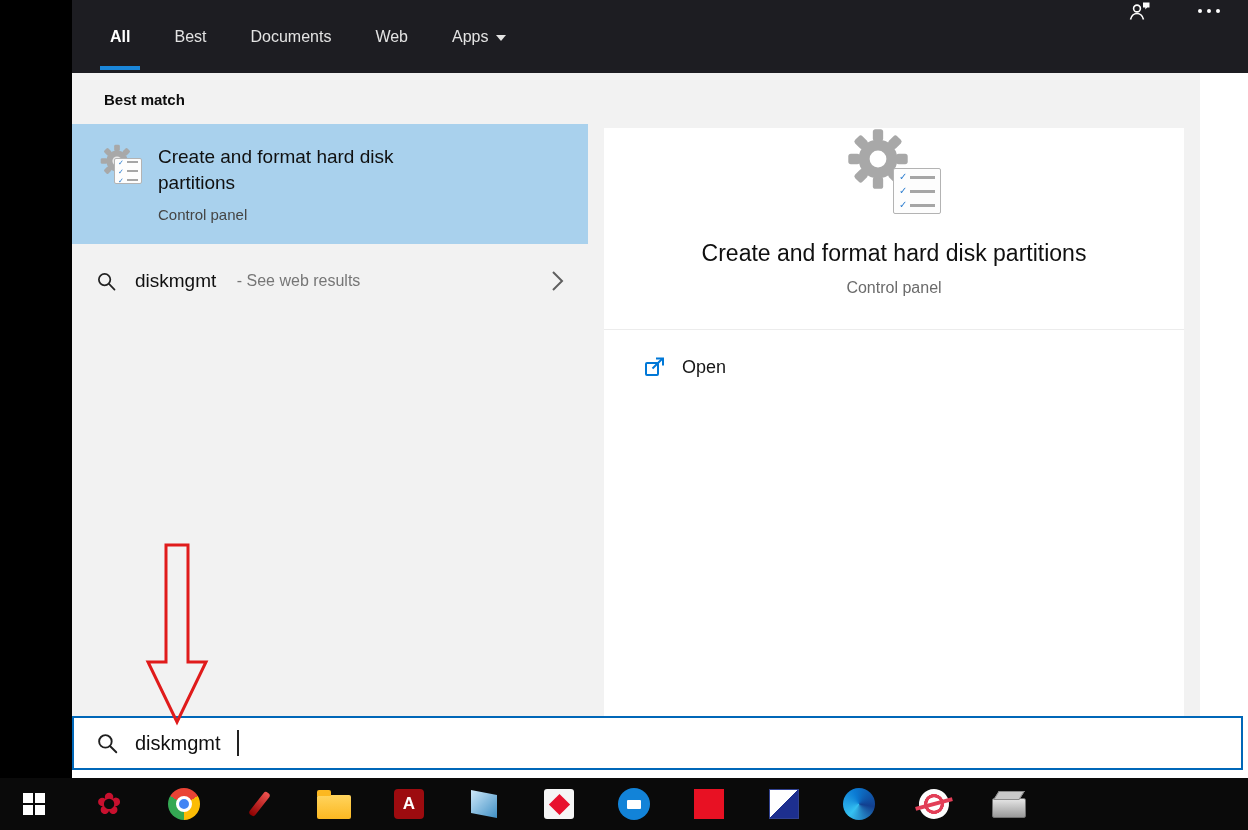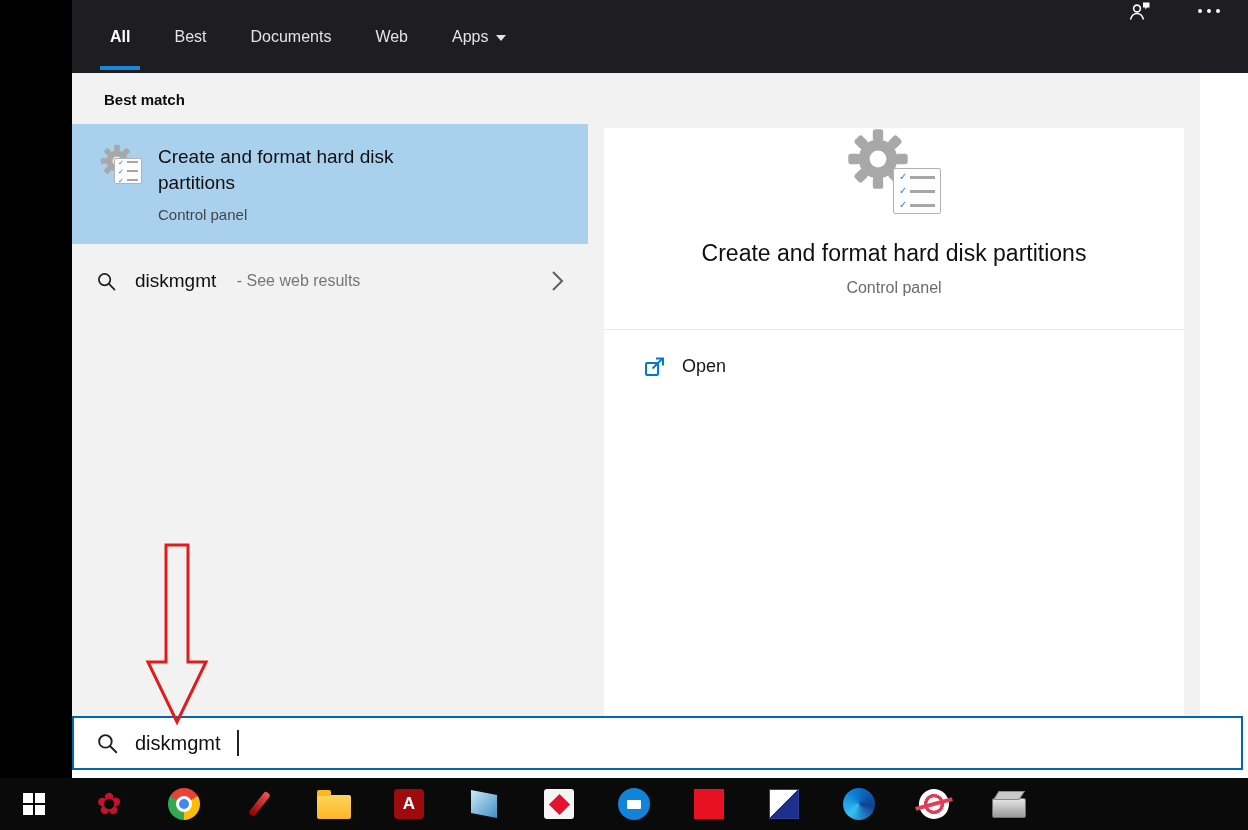--- a/index.html
+++ b/index.html
@@ -50,21 +50,21 @@
   .web-row { margin-top:14px; height:46px; display:flex; align-items:center; padding-left:24px; position:relative; cursor:default; }
   .web-query { margin-left:18px; font-size:19px; color:#101010; }
   .web-suffix { margin-left:16px; font-size:16px; color:#767676; white-space:pre; }
   .chev { position:absolute; right:24px; top:12px; }
 
   .preview { flex:1; padding:17px 16px 0 16px; }
   .card { background:#fff; height:626px; position:relative; }
   .pv-title { margin-top:26px; text-align:center; font-size:23px; color:#101010; }
   .pv-sub { margin-top:12px; text-align:center; font-size:16px; color:#6b6b6b; }
   .divider { margin-top:32px; height:1px; background:#ececec; }
-  .open-row { margin:26px 0 0 40px; display:flex; align-items:flex-start; gap:16px; font-size:18px; color:#161616; width:max-content; cursor:default; }
+  .open-row { margin:26px 0 0 40px; display:flex; align-items:center; gap:16px; font-size:18px; color:#161616; width:max-content; cursor:default; }
 
   
   .dmicon { position:relative; }
   .dmicon.big { width:94px; height:86px; margin:38px auto 0; }
   .dmicon.small { width:42px; height:40px; flex:0 0 auto; }
   .dmicon .gear { position:absolute; left:0; top:0; }
   .dmicon .doc {
     position:absolute; right:0; bottom:0; background:#fdfdfd; border:1px solid #b3b3b3; border-radius:2px;
     display:flex; flex-direction:column; justify-content:center; gap:4px; padding:4px 5px;
   }

